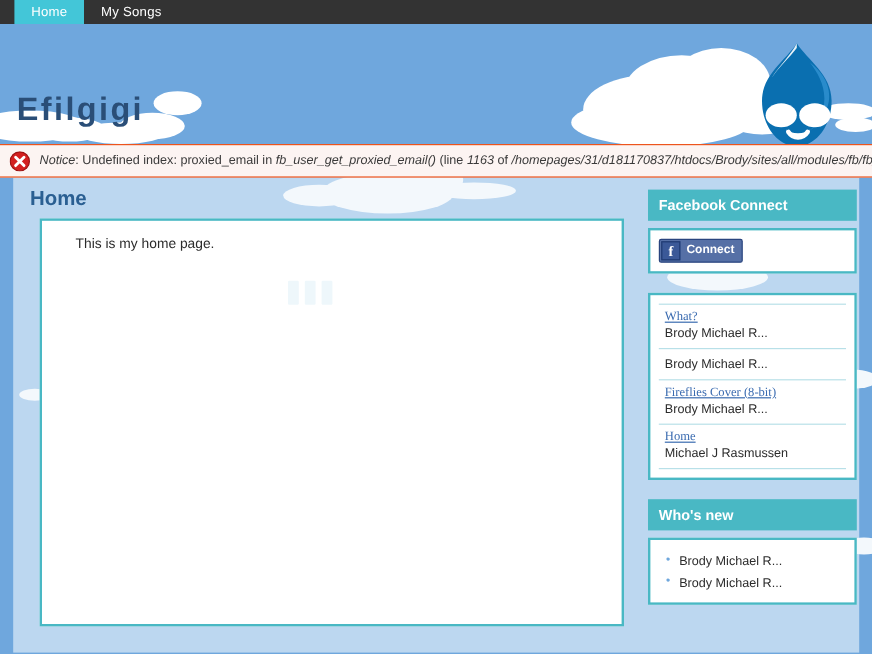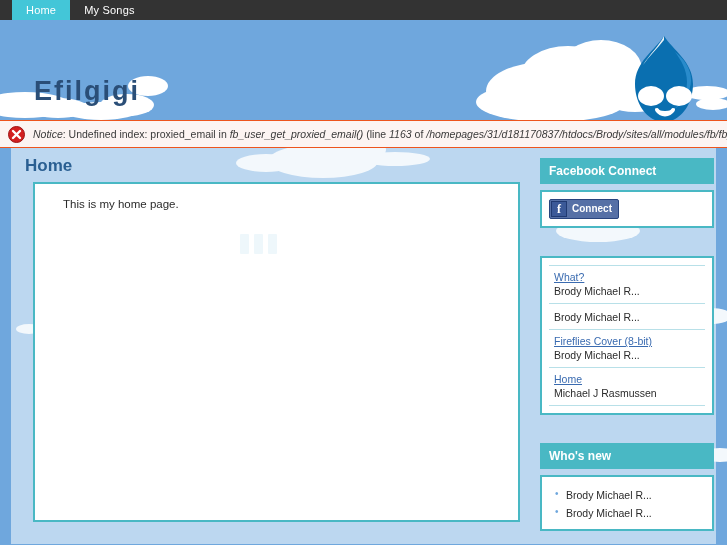--- a/index.html
+++ b/index.html
@@ -54,21 +54,20 @@
   #sitename {
     position: absolute;
     left: 14px;
     top: 58px;
     font-size: 27px;
     font-weight: bold;
     color: #2a4e77;
     letter-spacing: 2px;
     line-height: 1;
     z-index: 3;
-    margin-left: 20px;
   }
   .cloud {
     position: absolute;
     background: #ffffff;
     border-radius: 50%;
     z-index: 2;
   }
   .cloud.soft { background: #f3f8fc; }
 
   
@@ -181,21 +180,21 @@
     border-radius: 1px;
   }
 
   
   #sidebar {
     position: absolute;
     right: 13px;
     top: 10px;
     width: 174px;
   }
-  .block { margin-bottom: 28px; }
+  .block { margin-bottom: 16px; }
   .block-title {
     background: #49b8c4;
     color: #ffffff;
     font-size: 12px;
     font-weight: bold;
     padding: 6px 9px;
     box-sizing: border-box;
   }
   .block-body {
     background: #ffffff;
@@ -243,20 +242,21 @@
     border-bottom: 1px solid #b8e0e8;
   }
   .rc-item:first-child { border-top: 1px solid #b8e0e8; }
   .rc-item:last-child { border-bottom: 1px solid #b8e0e8; }
   .rc-link {
     display: block;
     color: #3a6bb0;
     font-size: 10.5px;
     text-decoration: underline;
     cursor: pointer;
+    font-family: Liberation Serif, serif;
   }
   .rc-author {
     display: block;
     color: #2b2b2b;
     font-size: 10.5px;
     margin-top: 2px;
   }
 
   
   .wn-list { list-style: none; margin: 0; padding: 2px 0 0 4px; }

